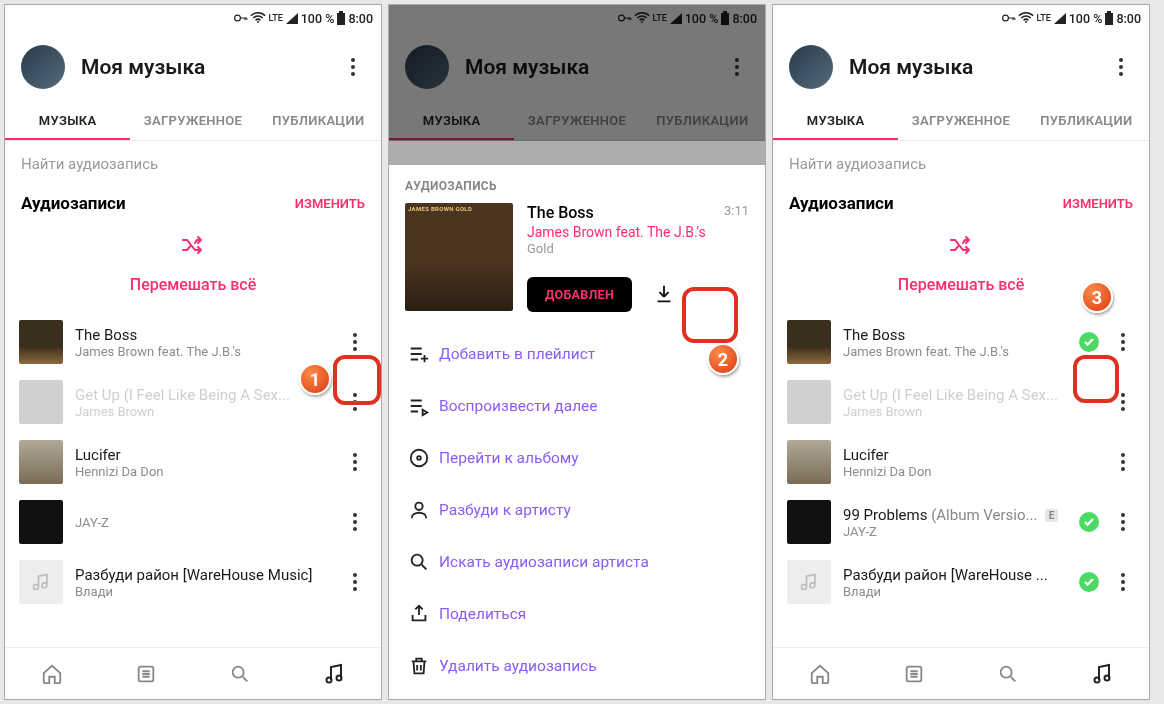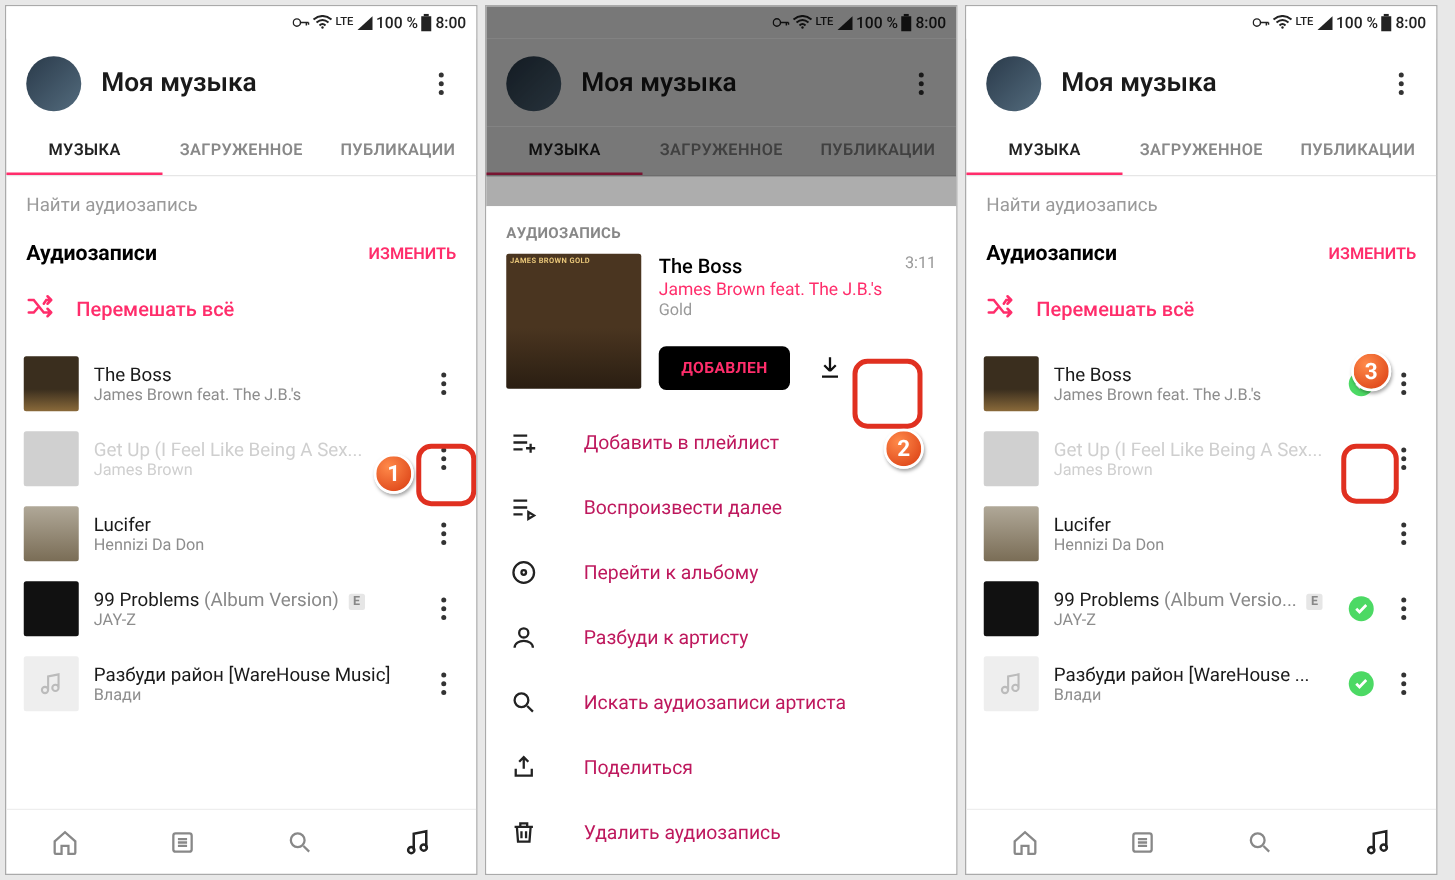--- a/index.html
+++ b/index.html
@@ -19,21 +19,21 @@
   .tabs { display: flex; border-bottom: 1px solid #e6e6e6; }
   .tab { flex: 1; text-align: center; padding: 12px 3px 10px; font-size: 13px; font-weight: 600; color: #888; letter-spacing: .3px; }
   .tab.active { color: #222; border-bottom: 2px solid #ff2d6b; }
 
   .search { padding: 14px 16px; font-size: 15px; color: #9a9a9a; }
 
   .section-head { display: flex; align-items: center; padding: 6px 16px 10px; }
   .section-head h2 { font-size: 17px; font-weight: 700; flex: 1; }
   .edit-btn { color: #ff2d6b; font-size: 13px; font-weight: 600; }
 
-  .shuffle { display: flex; align-items: center; gap: 16px; padding: 12px 16px 18px; color: #ff2d6b; font-size: 16px; font-weight: 500; }
+  .shuffle { display: flex; align-items: center; gap: 16px; padding: 12px 16px 18px; color: #ff2d6b; font-size: 16px; font-weight: 500; flex-direction: column; }
 
   .tracklist { flex: 1; overflow: hidden; }
   .track { display: flex; align-items: center; padding: 8px 14px; gap: 12px; }
   .art { width: 44px; height: 44px; background: #777; border-radius: 2px; flex-shrink: 0; }
   .art.jb { background: linear-gradient(#3a2e1e 60%, #8a6a3a); }
   .art.gr { background: #d0d0d0; }
   .art.lc { background: linear-gradient(#b0a898,#7a6d56); }
   .art.jz { background: #111; }
   .art.ph { background: #eee; display:flex; align-items:center; justify-content:center; color:#bbb; }
   .tinfo { flex: 1; min-width: 0; }
@@ -57,21 +57,21 @@
   .cover::before { content:'JAMES BROWN GOLD'; position:absolute; top:2px; left:3px; font-size:6px; color:#e6c478; letter-spacing:.3px; font-weight:700;}
   .sheet-meta { flex: 1; }
   .sheet-meta .row1 { display:flex; }
   .sheet-meta .title { font-size: 16px; font-weight: 500; flex:1; }
   .sheet-meta .dur { font-size: 13px; color: #999; }
   .sheet-meta .artist { font-size: 14px; color: #ff2d6b; margin-top: 2px; }
   .sheet-meta .album { font-size: 13px; color: #999; margin-top: 1px; }
   .sheet-btns { display:flex; align-items:center; gap:12px; margin-top: 18px;}
   .added-btn { background: #000000; color: #ff2d6b; font-size: 12.5px; font-weight: 700; padding: 10px 18px; border-radius: 6px; letter-spacing:.3px;}
   .dl-btn { width: 40px; height: 40px; display:flex; align-items:center; justify-content:center; }
-  .menu-item { display:flex; align-items:center; gap: 36px; padding: 15px 18px; font-size: 15.5px; color: #be185d; }
+  .menu-item { display:flex; align-items:center; gap: 8px; padding: 15px 18px; font-size: 15.5px; color: #8b5cf6; }
   .menu-item .mi-ico { width: 24px; display:flex; justify-content:center;}
 
   .callout { position:absolute; z-index:5; border: 4px solid #e03020; border-radius: 12px; pointer-events:none;}
   .badge { position:absolute; z-index:6; width:32px; height:32px; border-radius:50%; background: radial-gradient(circle at 35% 30%, #ff8a4a, #d83a10); border: 2px solid #fff; color:#fff; font-weight:700; font-size:18px; display:flex; align-items:center; justify-content:center; box-shadow: 1px 2px 3px rgba(0,0,0,.35);}
 </style>
 </head>
 <body>
 
 <div class="phone">
   <div class="statusbar">
@@ -166,21 +166,20 @@
         </div>
       <div class="more-v">
           <span></span>
           <span></span>
           <span></span>
         </div>
     </div>
     <div class="track">
       <div class="art jz"></div>
       <div class="tinfo">
-          <div class="tname"><span>99 Problems</span> <span class="ver">(Album Version)</span> <span class="expl">E</span></div>
           <div class="tartist">JAY-Z</div>
         </div>
       <div class="more-v">
           <span></span>
           <span></span>
           <span></span>
         </div>
     </div>
     <div class="track">
       <div class="art ph">

